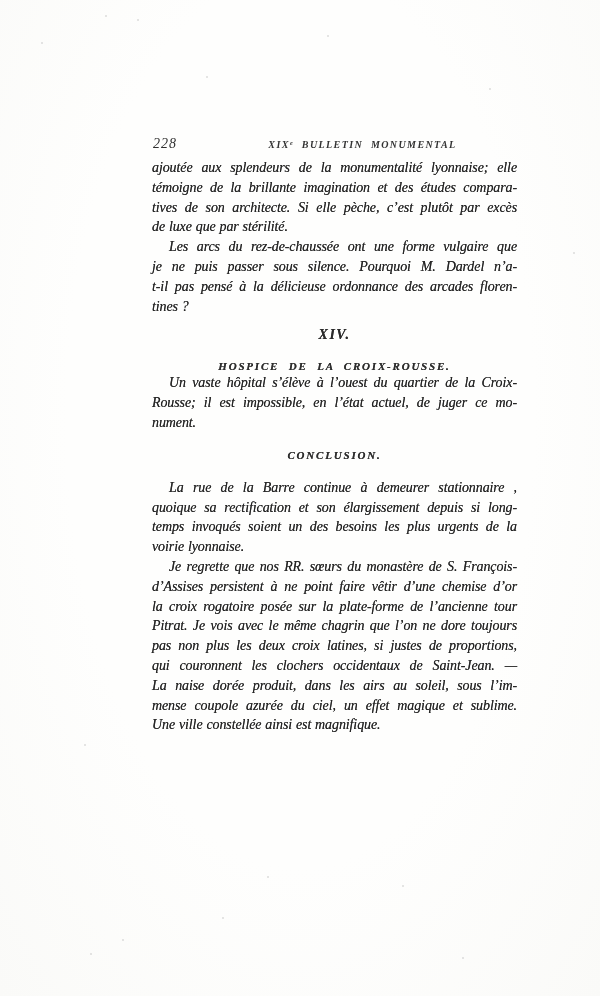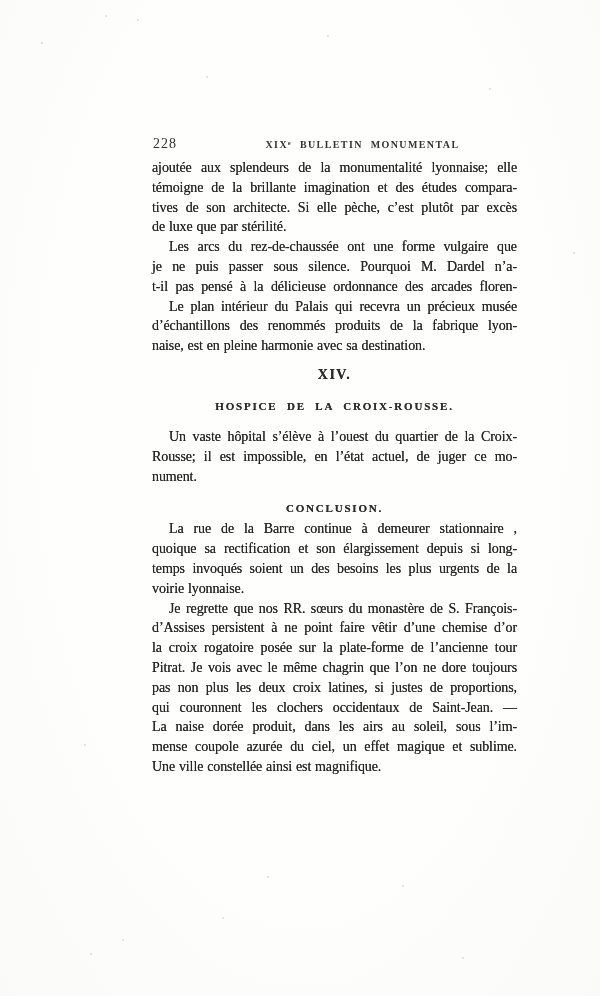--- a/index.html
+++ b/index.html
@@ -8,20 +8,21 @@
     background: #ffffff;
   }
   .page {
     position: relative;
     width: 600px;
     height: 996px;
     overflow: hidden;
     background: radial-gradient(ellipse at 50% 42%, #fefefd 55%, #fafaf8 100%);
     color: #262626;
     font-family: "Liberation Serif", "DejaVu Serif", serif;
+    font-style: italic;
   }
 
   
   .running-header {
     position: absolute;
     top: 136px;
     left: 152px;
     width: 365px;
     height: 18px;
   }
@@ -84,23 +85,23 @@
     padding: 0;
     text-align: center;
     font-size: 11px;
     font-weight: bold;
     letter-spacing: 1.8px;
     word-spacing: 5px;
     line-height: 13px;
     color: #2d2d2d;
   }
   .subhead.hospice   { margin-top: 16px; }
-  .para.p4           { margin-top: 14px; }
+  .para.p4           { }
   .subhead.conclusion{ margin-top: 16px; }
-  .para.p5           { margin-top: 4px; }
+  .para.p5           { margin-top: 16px; }
 
   
   .speck {
     position: absolute;
     width: 2px;
     height: 2px;
     border-radius: 50%;
     background: #8a8a8a;
     opacity: 0.28;
   }
@@ -136,27 +137,23 @@
       <span class="line">ajoutée aux splendeurs de la monumentalité lyonnaise; elle</span>
       <span class="line">témoigne de la brillante imagination et des études compara-</span>
       <span class="line">tives de son architecte. Si elle pèche, c’est plutôt par excès</span>
       <span class="line end">de luxe que par stérilité.</span>
     </p>
 
     <p class="para">
       <span class="line ind">Les arcs du rez-de-chaussée ont une forme vulgaire que</span>
       <span class="line">je ne puis passer sous silence. Pourquoi M. Dardel n’a-</span>
       <span class="line">t-il pas pensé à la délicieuse ordonnance des arcades floren-</span>
+      <span class="line end">tines ?</span>
     </p>
 
-    <p class="para">
-      <span class="line ind">Le plan intérieur du Palais qui recevra un précieux musée</span>
-      <span class="line">d’échantillons des renommés produits de la fabrique lyon-</span>
-      <span class="line end">naise, est en pleine harmonie avec sa destination.</span>
-    </p>
 
     <h2 class="chapter">XIV.</h2>
 
     <h3 class="subhead hospice">HOSPICE DE LA CROIX-ROUSSE.</h3>
 
     <p class="para p4">
       <span class="line ind">Un vaste hôpital s’élève à l’ouest du quartier de la Croix-</span>
       <span class="line">Rousse; il est impossible, en l’état actuel, de juger ce mo-</span>
       <span class="line end">nument.</span>
     </p>

